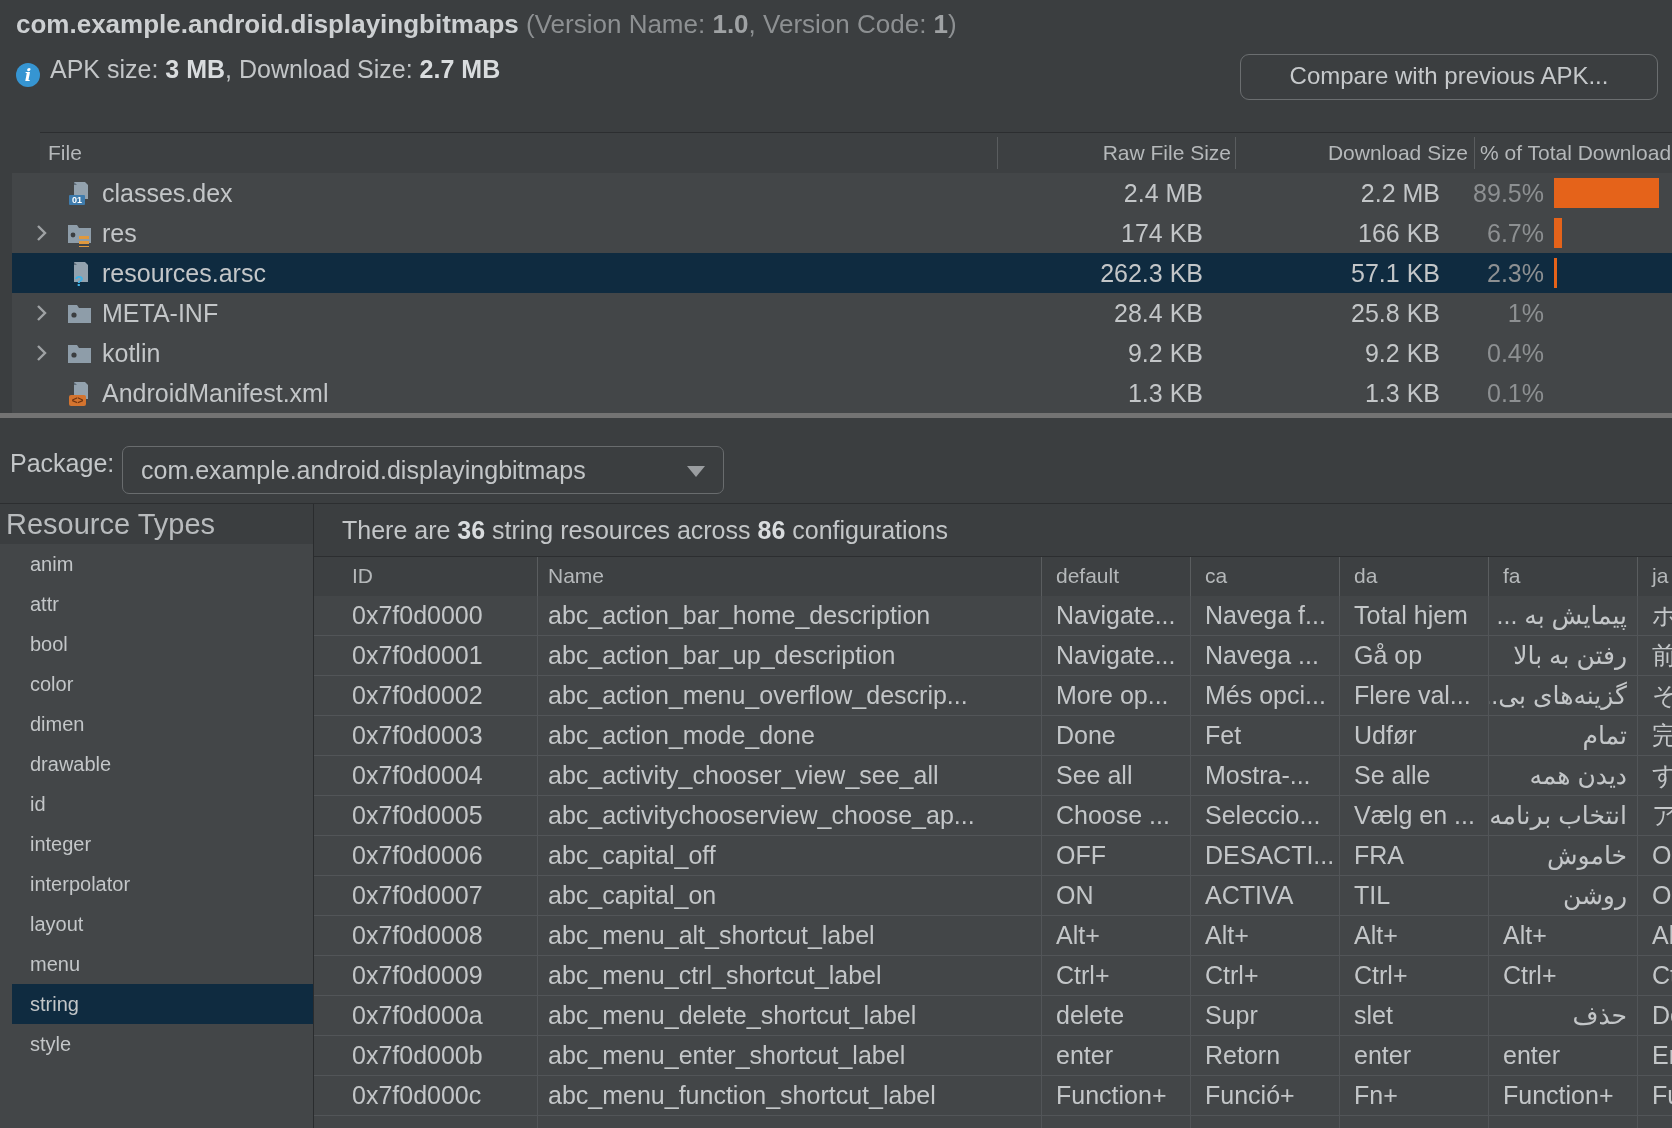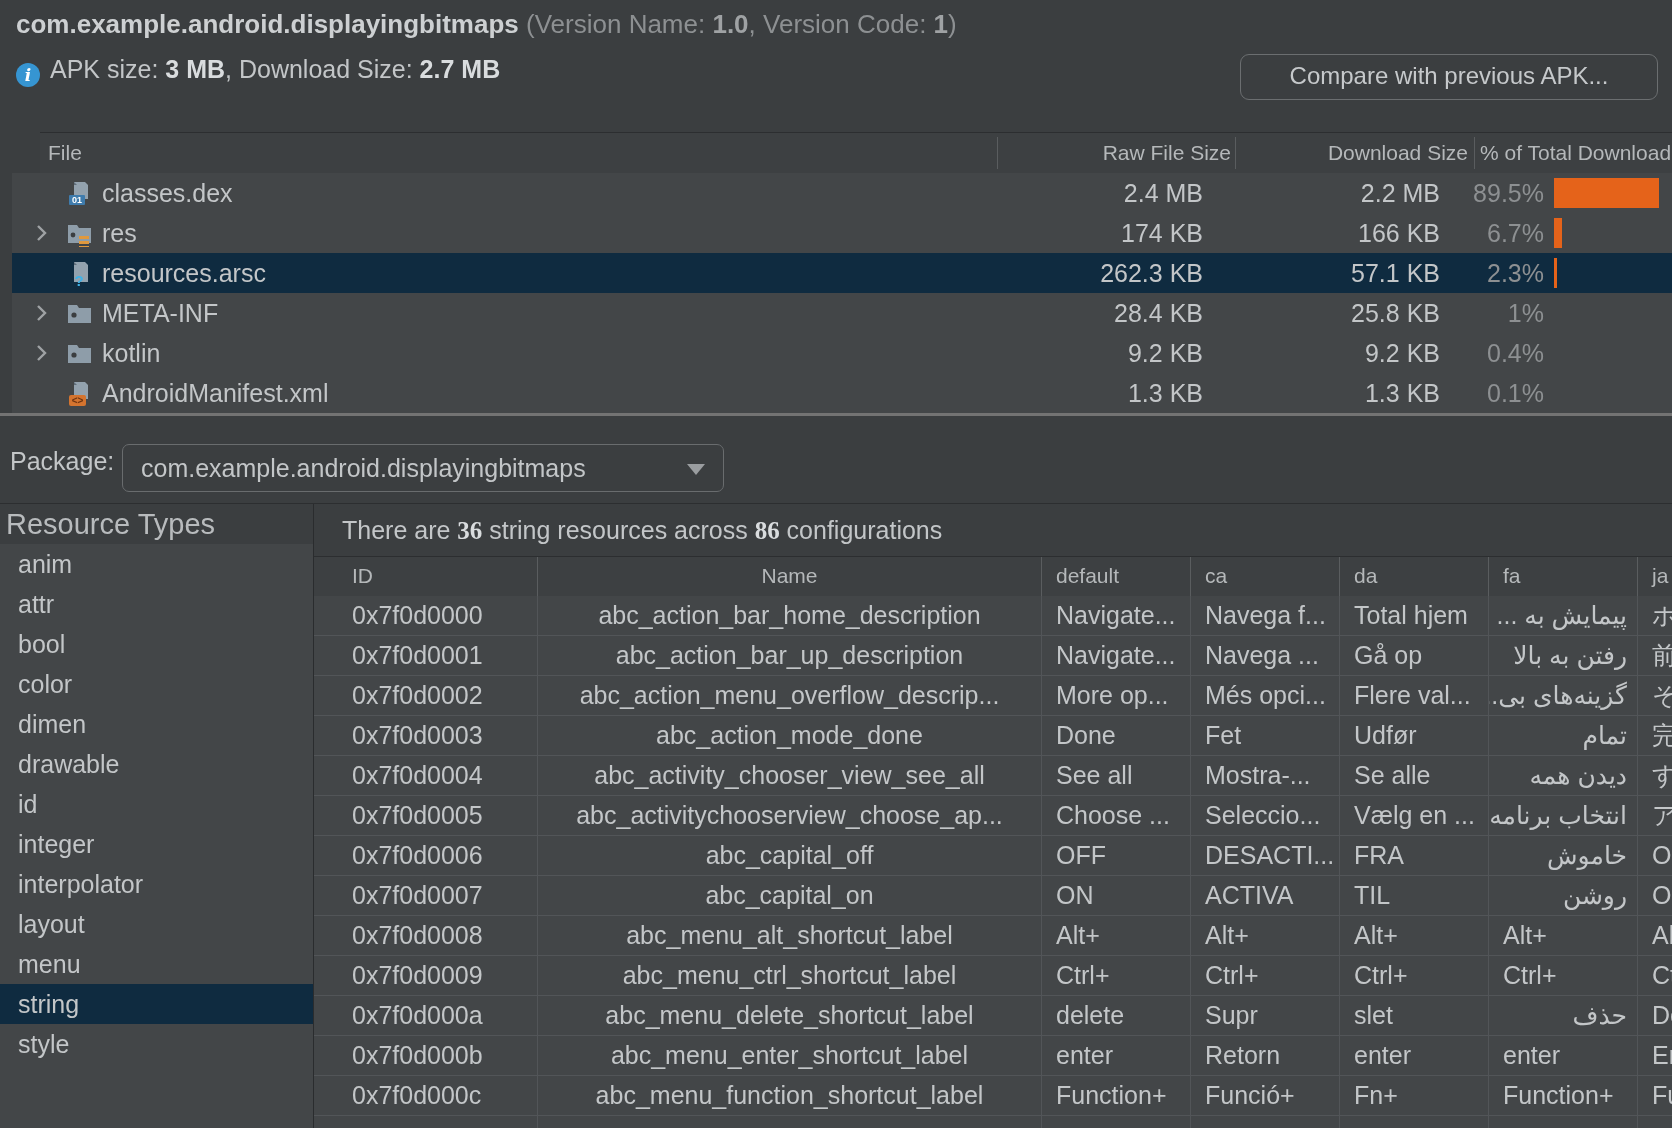--- a/index.html
+++ b/index.html
@@ -44,49 +44,49 @@
   .frow{position:relative;height:40px;line-height:40px;font-size:25px;white-space:nowrap;}
   .frow.selected{background:var(--sel);}
   .f-chev{position:absolute;left:18px;top:9px;width:22px;height:22px;}
   .f-icon{position:absolute;left:54px;top:7px;width:27px;height:27px;}
   .f-name{position:absolute;left:90px;}
   .c-raw{position:absolute;right:481px;}
   .c-dl{position:absolute;right:244px;}
   .c-pct{position:absolute;right:140px;color:var(--dim);}
   .c-bar{position:absolute;left:1542px;top:5px;height:30px;background:var(--orange);}
   
-  #package-bar{left:0;top:413px;width:1672px;height:90px;border-top:3px solid #737373;}
+  #package-bar{left:0;top:413px;width:1672px;height:90px;border-top:5px solid #737373;}
   #package-label{position:absolute;left:10px;top:28px;font-size:25px;height:34px;line-height:34px;}
   #package-combo{position:absolute;left:122px;top:28px;width:600px;height:46px;
      border:1px solid #696c6e;border-radius:7px;background:var(--chrome);}
   #package-combo .val{position:absolute;left:18px;top:0;line-height:46px;font-size:25px;white-space:nowrap;}
   #combo-arrow{position:absolute;right:18px;top:19px;width:0;height:0;
      border-left:9px solid transparent;border-right:9px solid transparent;border-top:11px solid #9a9da0;}
   
   #bottom{left:0;top:503px;width:1672px;height:625px;border-top:1px solid var(--line);}
   #sidebar{position:absolute;left:0;top:0;width:313px;height:625px;border-right:1px solid #2a2c2e;}
   #sidebar-title{position:absolute;left:6px;top:0;height:40px;line-height:40px;font-size:29px;color:#b8bbbd;}
   #sidebar-items{position:absolute;left:0;top:40px;width:313px;height:585px;background:var(--panel);}
-  .sitem{height:40px;line-height:40px;padding-left:18px;font-size:25px;}
+  .sitem{height:40px;line-height:40px;padding-left:18px;font-size:20px;margin-left:12px;}
   .sitem.selected{background:var(--sel);}
   
   #summary{position:absolute;left:314px;top:0;width:1358px;height:52px;line-height:52px;
      font-size:25px;padding-left:28px;white-space:nowrap;}
-  #summary b{color:var(--bright);font-family:Liberation Serif, serif;}
+  #summary b{color:var(--bright);}
   .sgrid{display:grid;grid-template-columns:224px 504px 149px 149px 149px 149px 160px;}
   #stable-hdr{position:absolute;left:314px;top:52px;width:1484px;height:40px;background:var(--hdrbg);
      border-top:1px solid var(--line);border-bottom:1px solid var(--line);
      font-size:21px;color:var(--colhdr);line-height:38px;}
   #stable-hdr .sc{border-right:1px solid var(--hdrline);}
   #srows{position:absolute;left:314px;top:92px;width:1484px;background:var(--panel);}
   .srow{height:40px;line-height:39px;font-size:25px;}
   .sc{padding-left:14px;padding-right:10px;overflow:hidden;white-space:nowrap;
       border-right:1px solid var(--cellline);border-bottom:1px solid var(--cellline);}
   .sc.c0{padding-left:38px;}
-  .sc.c1{padding-left:10px;text-align:center;}
+  .sc.c1{padding-left:10px;}
   .ghost .sc{height:13px;}
   
   svg{display:block;}
 </style>
 </head>
 <body>
 
 <div id="app">
 
   <div class="abs" id="title-line">

